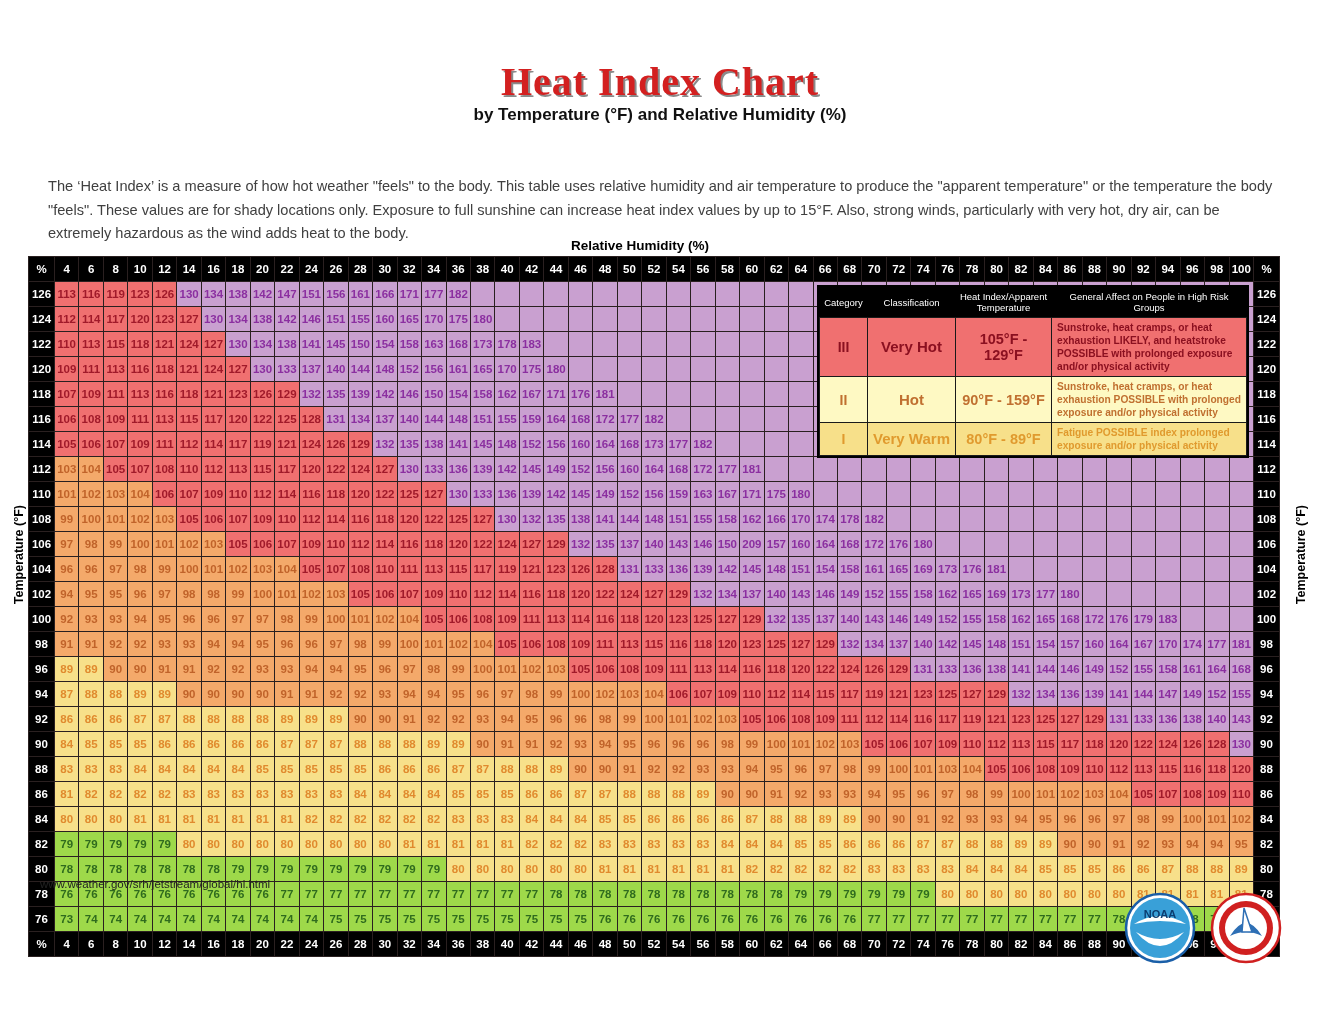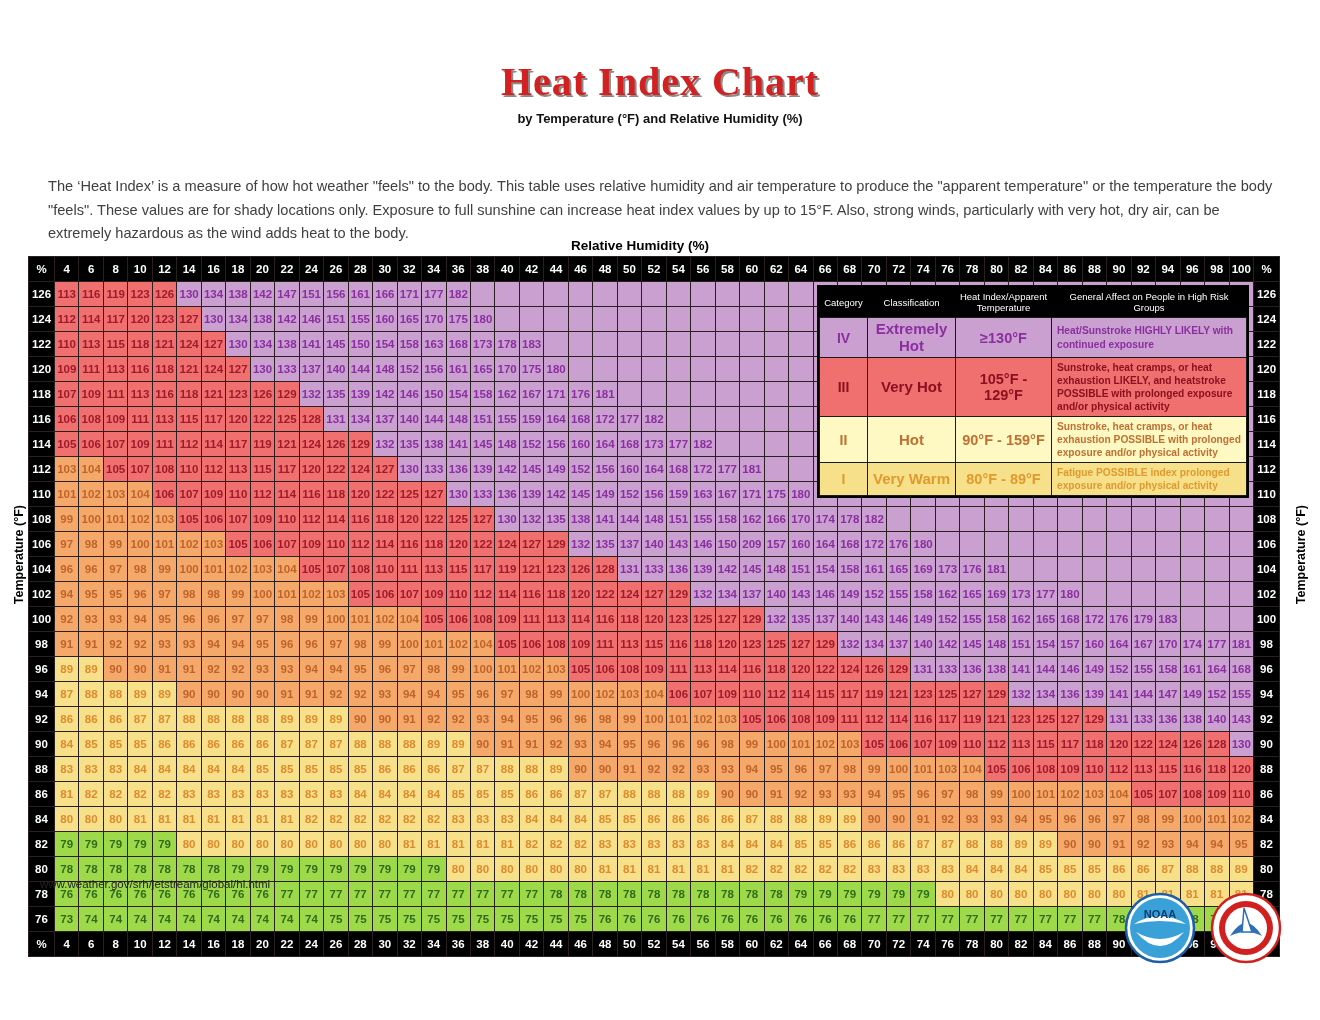--- a/index.html
+++ b/index.html
@@ -9,22 +9,22 @@
     position:relative;overflow:hidden;
   }
   .title{
     text-align:center;margin-top:58px;
     font-family:"Liberation Serif",serif;
     font-size:40px;font-weight:bold;color:#d32020;
     letter-spacing:1px;
     text-shadow:2px 2px 0 #8a8a8a;
   }
   .subtitle{
-    text-align:center;margin-top:6px;
-    font-size:13px;font-weight:bold;color:#111;
+    text-align:center;
+    font-size:17px;font-weight:bold;color:#111;
   }
   .intro{
     position:absolute;left:48px;top:175px;width:1228px;
     font-size:14.6px;line-height:1.62;color:#404040;text-align:left;
   }
   .rh-top{
     position:absolute;left:0;top:238px;width:1280px;
     text-align:center;font-size:13.5px;font-weight:bold;color:#000;
   }
   .rh-bottom{
@@ -1609,26 +1609,20 @@
     <thead>
         <tr id="legend-head">
           <th>Category</th>
           <th>Classification</th>
           <th>Heat Index/Apparent Temperature</th>
           <th>General Affect on People in High Risk Groups</th>
         </tr>
       </thead>
     <tbody id="legend-body">
         <tr>
-          <td class="lg-cat r4">IV</td>
-          <td class="lg-cls r4">Extremely Hot</td>
-          <td class="lg-tmp r4">≥130°F</td>
-          <td class="lg-aff r4">Heat/Sunstroke HIGHLY LIKELY with continued exposure</td>
-        </tr>
-        <tr>
           <td class="lg-cat r3">III</td>
           <td class="lg-cls r3">Very Hot</td>
           <td class="lg-tmp r3">105°F - 129°F</td>
           <td class="lg-aff r3">Sunstroke, heat cramps, or heat exhaustion LIKELY, and heatstroke POSSIBLE with prolonged exposure and/or physical activity</td>
         </tr>
         <tr>
           <td class="lg-cat r2">II</td>
           <td class="lg-cls r2">Hot</td>
           <td class="lg-tmp r2">90°F - 159°F</td>
           <td class="lg-aff r2">Sunstroke, heat cramps, or heat exhaustion POSSIBLE with prolonged exposure and/or physical activity</td>

